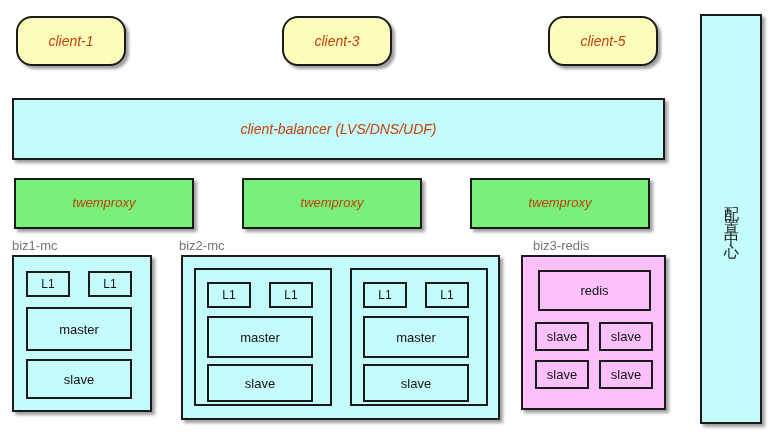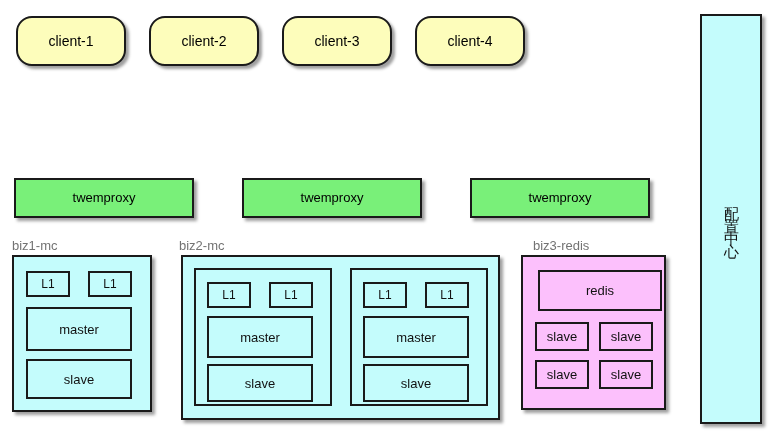--- a/index.html
+++ b/index.html
@@ -24,22 +24,23 @@
 
   
   .node {
     position: absolute;
     box-sizing: border-box;
     border: 2px solid #1a1a1a;
     display: flex;
     align-items: center;
     justify-content: center;
     text-align: center;
-    color: #000000;
+    color: #c2410c;
     box-shadow: 3px 3px 3px rgba(0,0,0,0.38);
+    font-style: italic;
   }
   .node .lbl {
     display: block;
     line-height: 1.15;
     white-space: nowrap;
   }
 
   
   .client {
     background: #fdfdbb;
@@ -57,21 +58,21 @@
     top: 98px;
     width: 653px;
     height: 62px;
   }
 
   
   .twemproxy {
     background: #79f079;
     font-size: 13px;
     top: 178px;
-    height: 40px;
+    height: 51px;
   }
 
   
   .group {
     position: absolute;
     box-sizing: border-box;
     border: 2px solid #1a1a1a;
     box-shadow: 3px 3px 3px rgba(0,0,0,0.38);
   }
   .group.cyan  { background: #c4fcfc; }
@@ -134,30 +135,30 @@
   }
 </style>
 </head>
 <body>
 
 <div id="canvas">
 
   <div class="node client" style="left:16px; width:110px;">
     <span class="lbl">client-1</span>
   </div>
-  <div class="node client" style="left:149px; width:110px;">
-    <span class="lbl">client-2</span>
-  </div>
   <div class="node client" style="left:282px; width:110px;">
     <span class="lbl">client-3</span>
   </div>
-  <div class="node client" style="left:415px; width:110px;">
-    <span class="lbl">client-4</span>
-  </div>
-
+  <div class="node client" style="left:548px; width:110px;">
+    <span class="lbl">client-5</span>
+  </div>
+
+  <div class="node balancer">
+    <span class="lbl">client-balancer (LVS/DNS/UDF)</span>
+  </div>
 
   <div class="node twemproxy" style="left:14px; width:180px;">
     <span class="lbl">twemproxy</span>
   </div>
   <div class="node twemproxy" style="left:242px; width:180px;">
     <span class="lbl">twemproxy</span>
   </div>
   <div class="node twemproxy" style="left:470px; width:180px;">
     <span class="lbl">twemproxy</span>
   </div>
@@ -183,21 +184,21 @@
     <div class="shard" style="left:167px; top:11px; width:138px; height:138px;">
       <div class="cell cyan small" style="left:11px; top:12px; width:44px; height:26px;">L1</div>
       <div class="cell cyan small" style="left:73px; top:12px; width:44px; height:26px;">L1</div>
       <div class="cell cyan" style="left:11px; top:46px; width:106px; height:42px;">master</div>
       <div class="cell cyan" style="left:11px; top:94px; width:106px; height:38px;">slave</div>
     </div>
   </div>
 
   <div class="group-label" style="left:521px; top:238px;margin-left:12px;">biz3-redis</div>
   <div class="group pink" style="left:521px; top:255px; width:145px; height:155px;">
-    <div class="cell pink" style="left:15px; top:13px; width:124px; height:41px;">redis</div>
+    <div class="cell pink" style="left:15px; top:13px; width:113px; height:41px;">redis</div>
     <div class="cell pink" style="left:12px; top:65px; width:54px; height:29px;">slave</div>
     <div class="cell pink" style="left:76px; top:65px; width:54px; height:29px;">slave</div>
     <div class="cell pink" style="left:12px; top:103px; width:54px; height:29px;">slave</div>
     <div class="cell pink" style="left:76px; top:103px; width:54px; height:29px;">slave</div>
   </div>
 
   <div class="sidebar">
     <span class="vtext">配置中心</span>
   </div>
 

